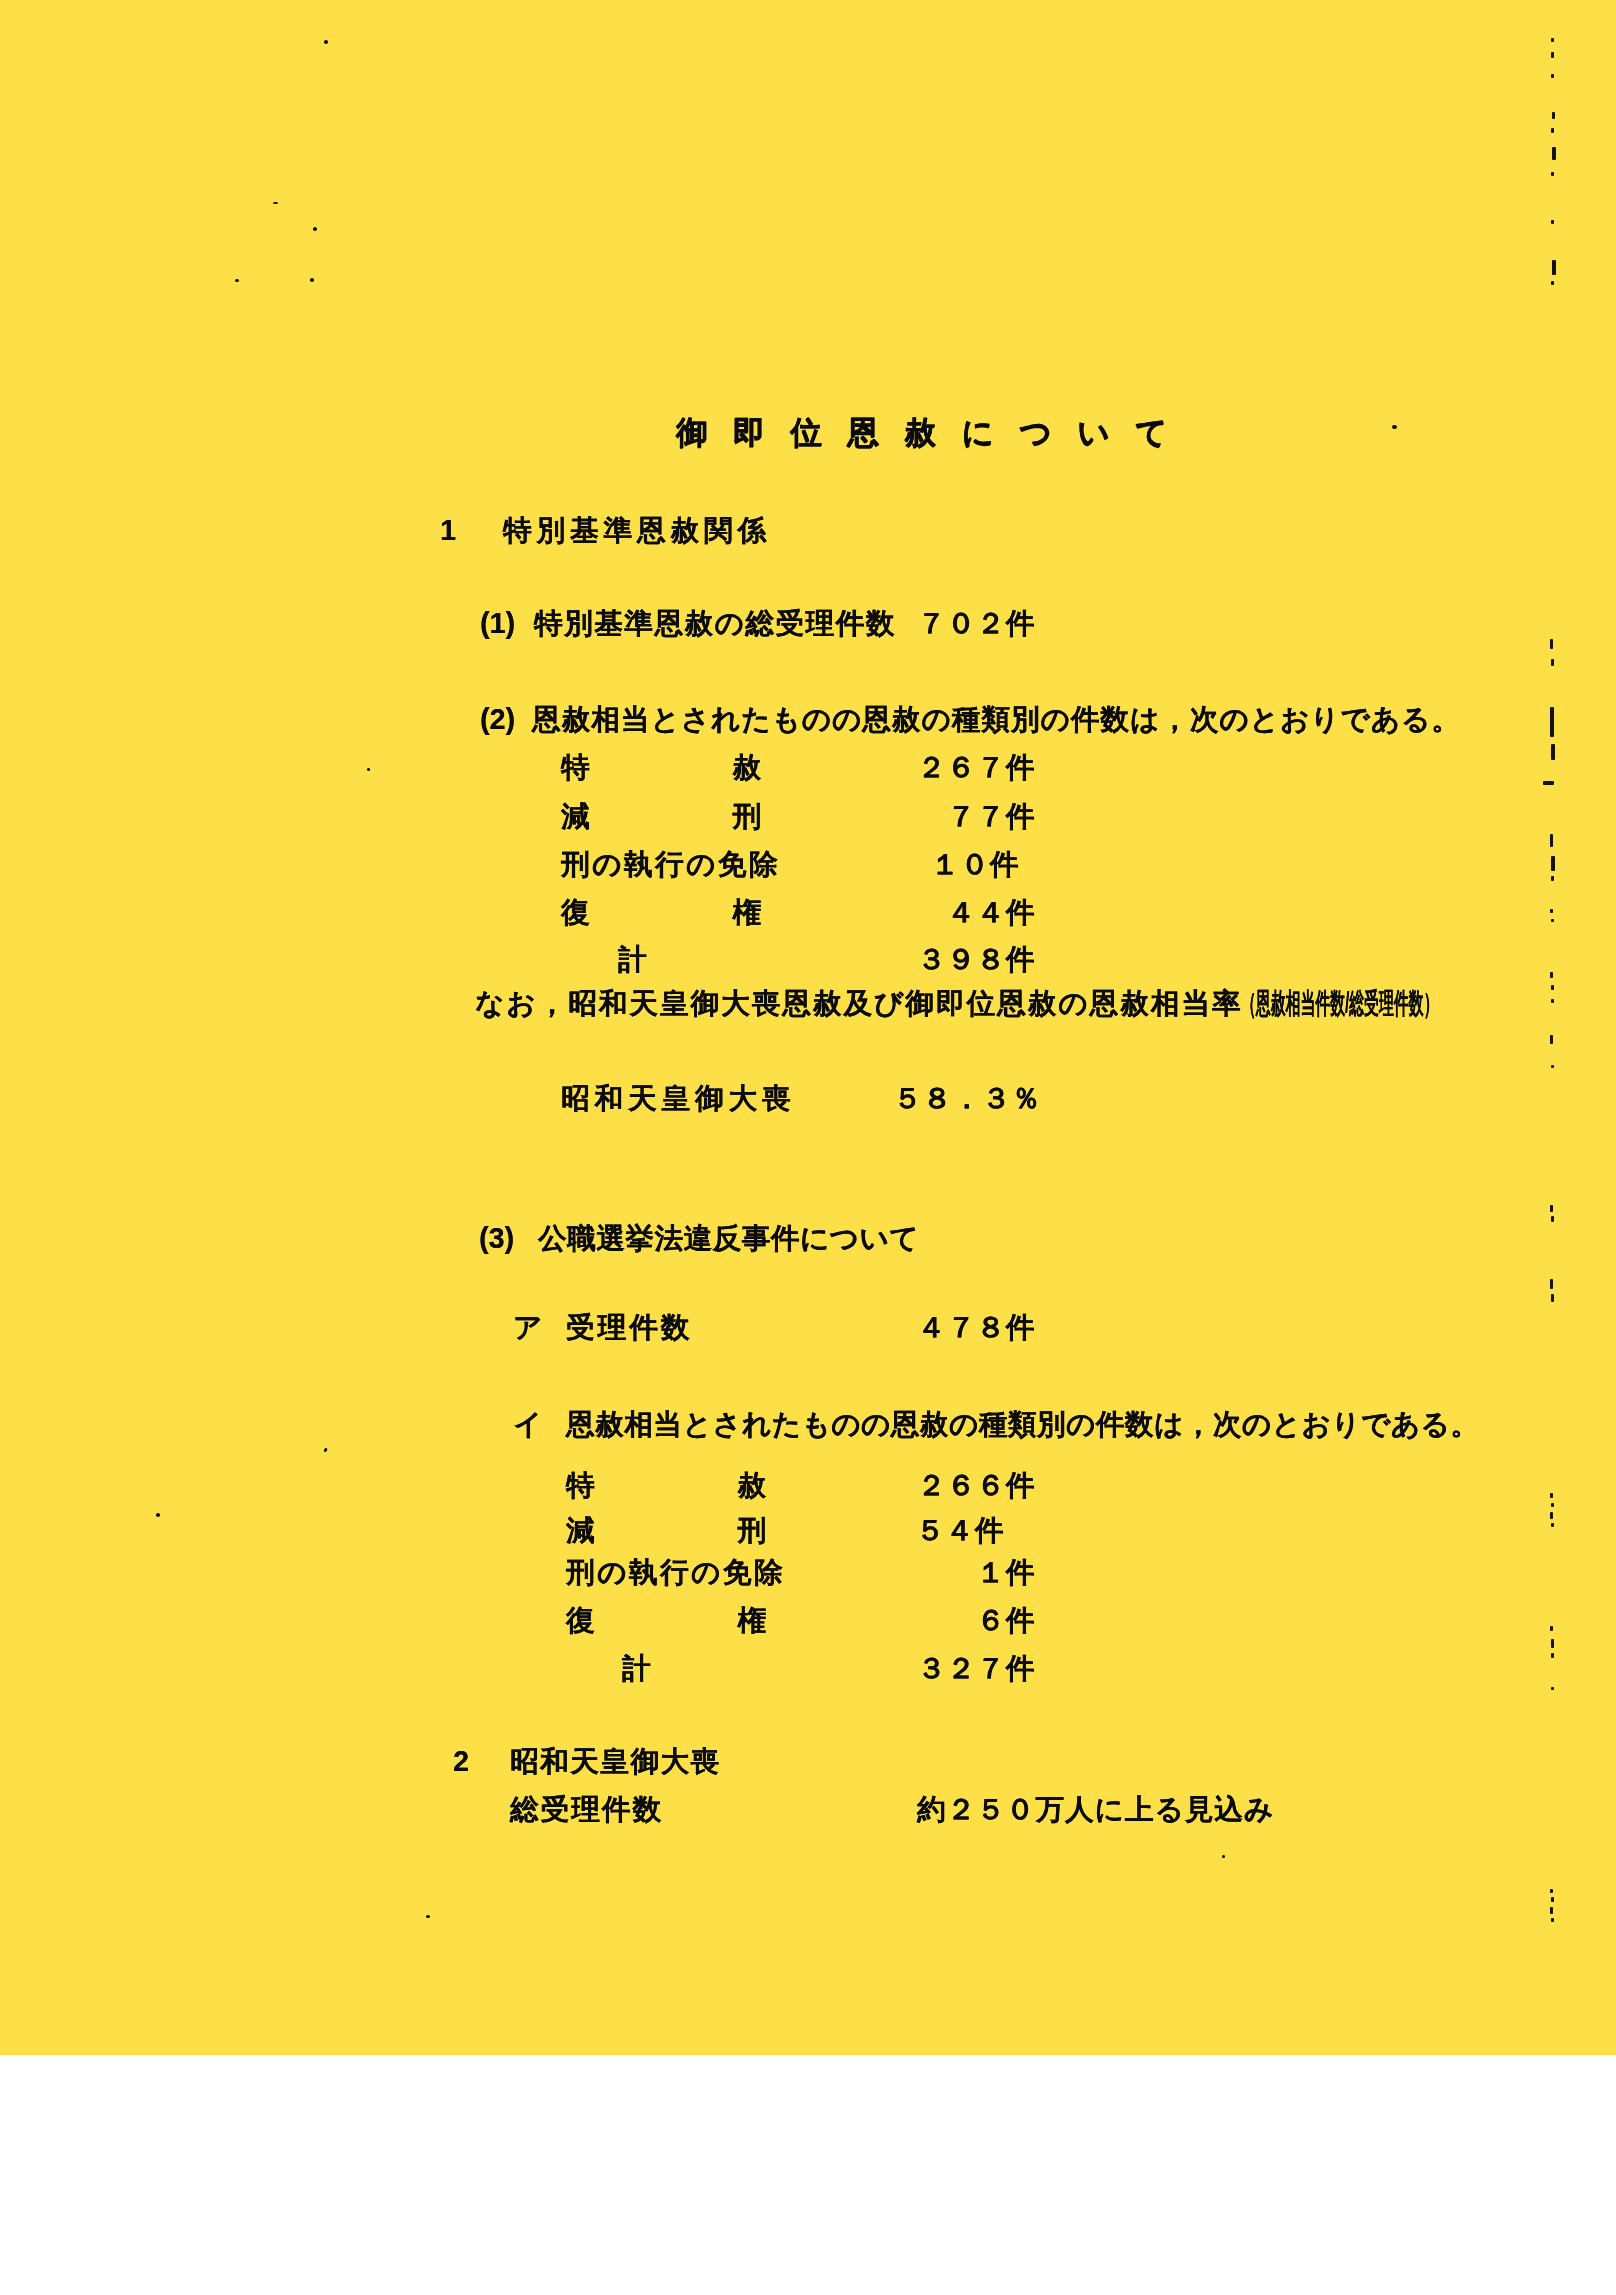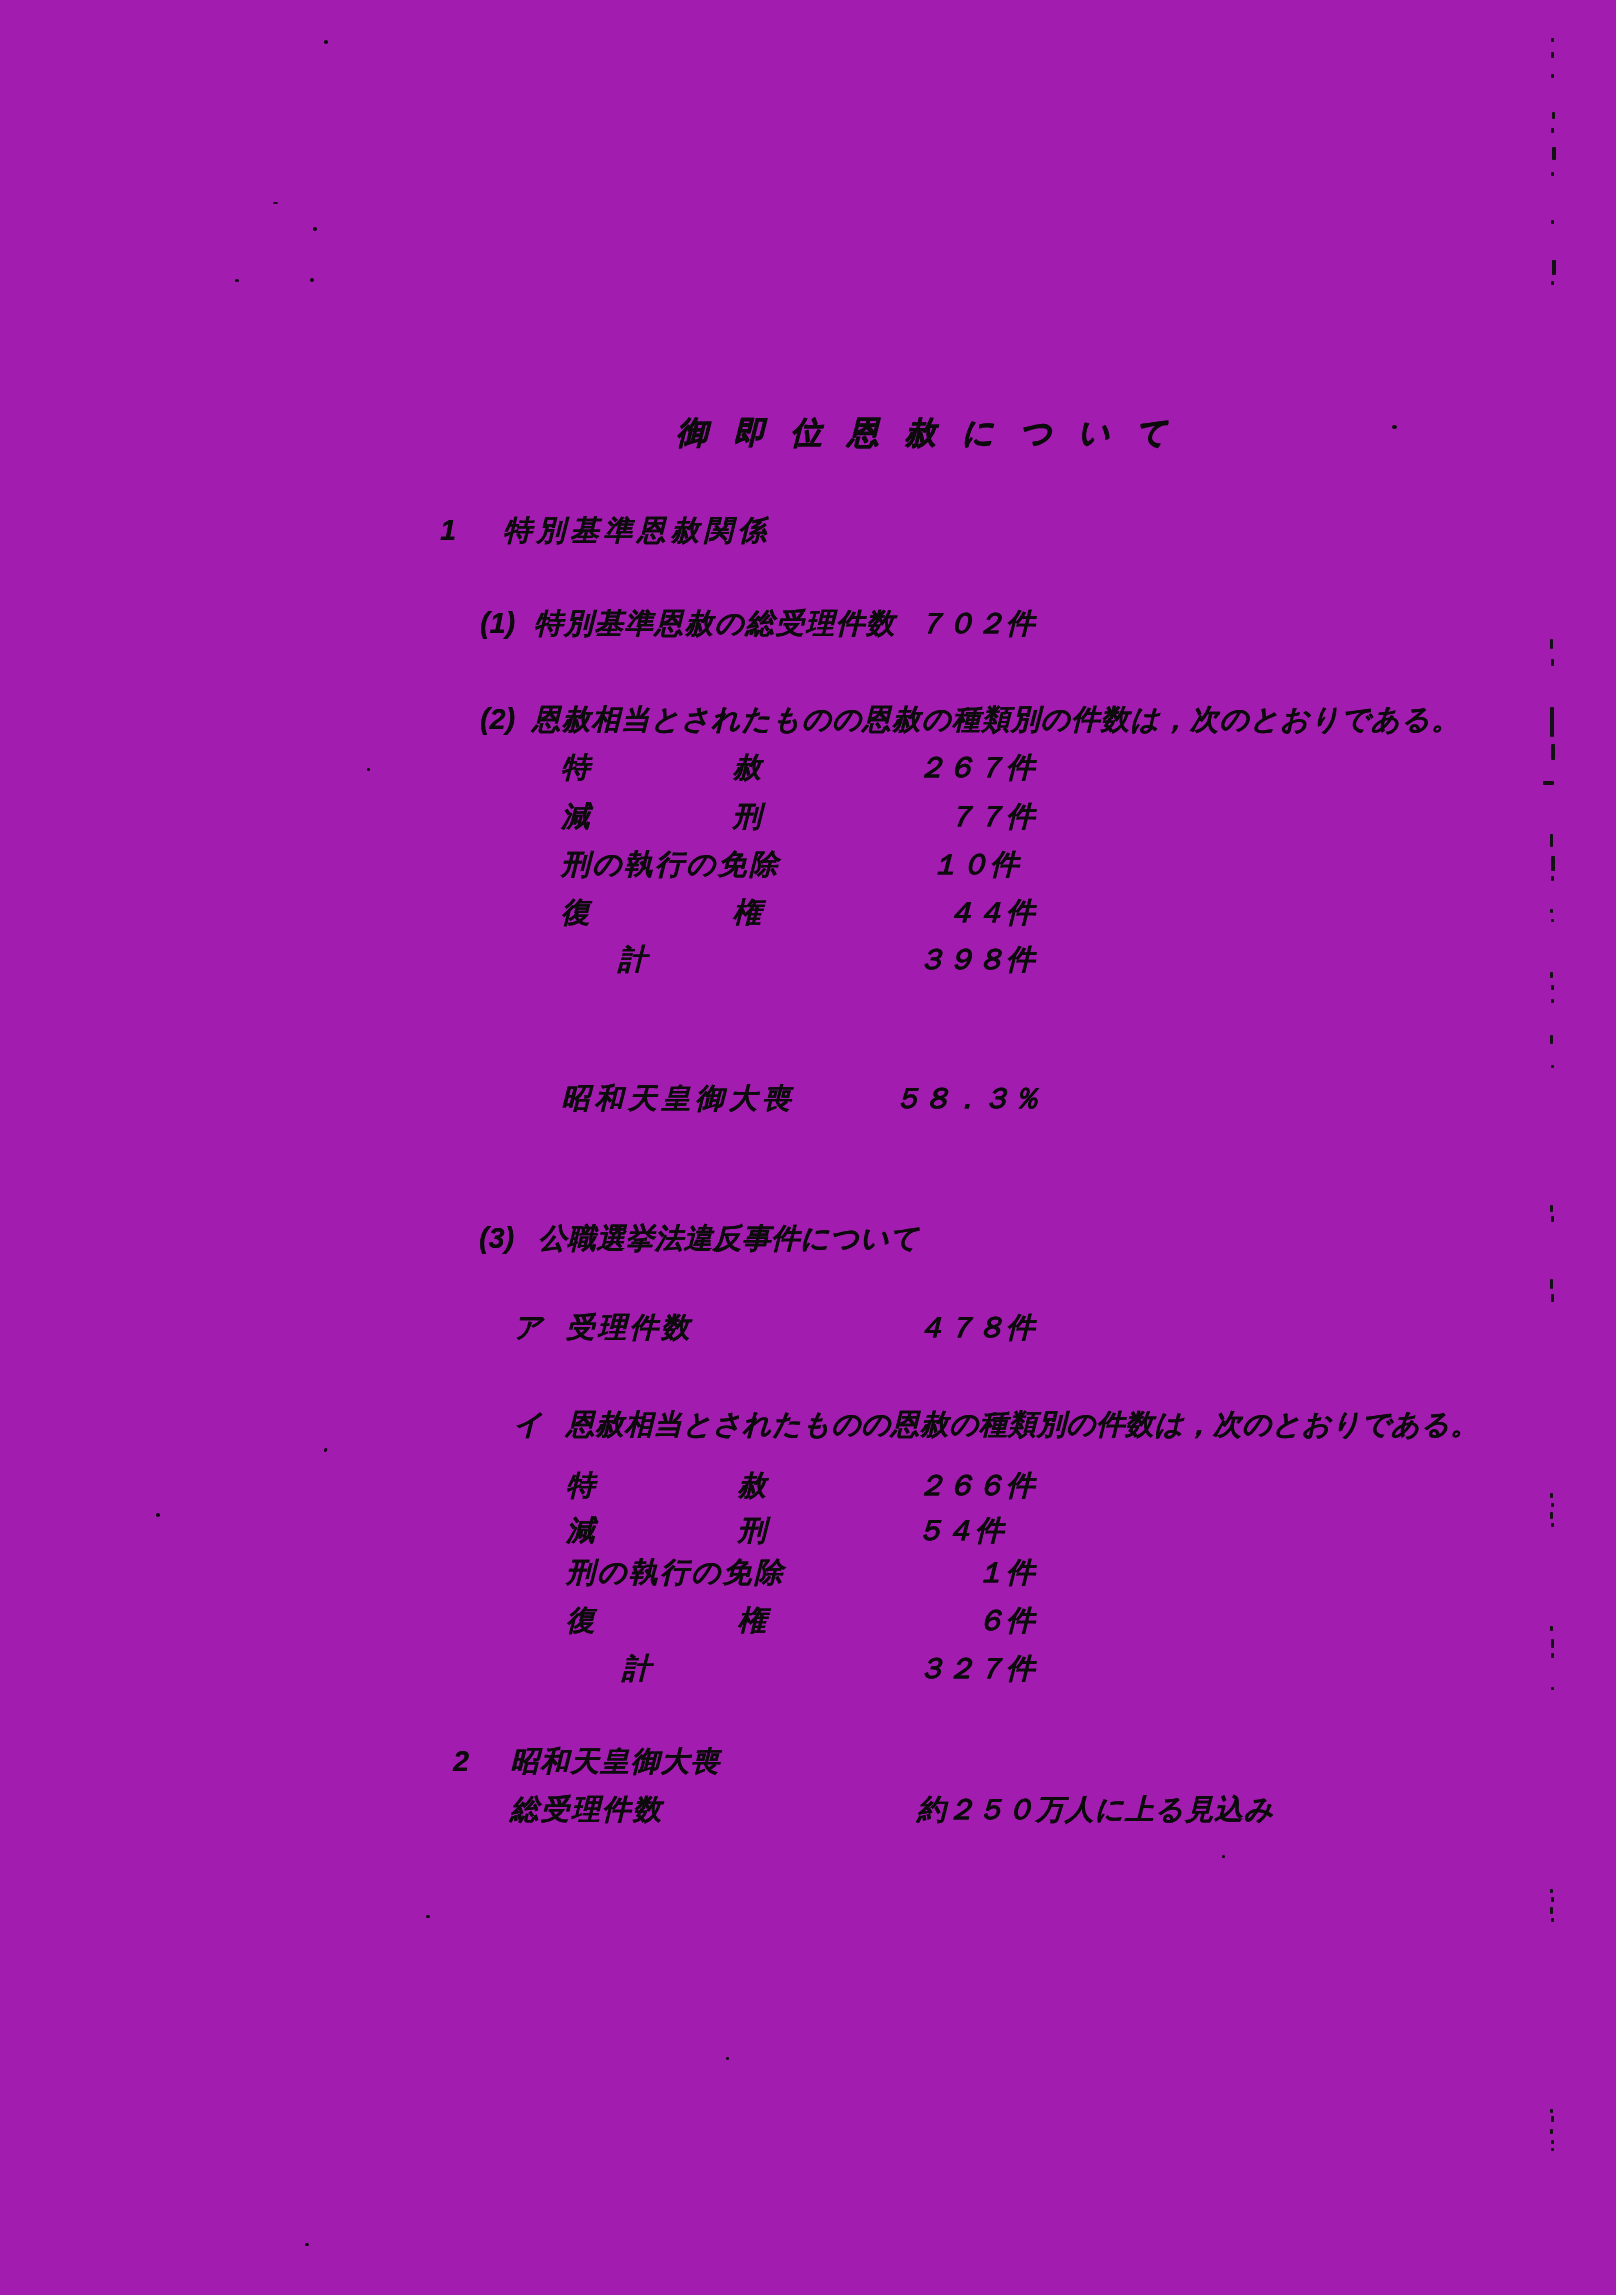--- a/index.html
+++ b/index.html
@@ -1,24 +1,23 @@
 <!DOCTYPE html>
 <html style="font-size:7.9px"><head>
 <meta charset="utf-8">
 <style>
   html,body{margin:0;padding:0;background:#ffffff;}
   .page{
     position:relative;
-    width:1617px;height:2295px;
-    background:#a21caf;
+    width:1617px;height:2055px;
+    background:#fde047;
     overflow:hidden;
     font-family:"Liberation Sans","DejaVu Sans",sans-serif;
     color:#0b0b0b;
     font-weight:700;
-    font-style:italic;
   }
   .row{position:absolute;left:0;top:0;width:100%;height:36px;}
   .t{
     position:absolute;top:0;
     white-space:nowrap;
     font-size:28.6px;line-height:1.1;
     text-shadow:0.3px 0 0 currentColor;
   }
   .title{
     font-size:31.5px;
@@ -82,20 +81,24 @@
   </div>
   <div class="row" style="top:897px">
     <span class="t" style="left:561px">復　　　　　権</span>
     <span class="t ls2" style="left:917px">　４４件</span>
   </div>
   <div class="row" style="top:944px">
     <span class="t" style="left:618px">計</span>
     <span class="t ls2" style="left:917px">３９８件</span>
   </div>
 
+  <div class="row" style="top:988px">
+    <span class="t ls4" style="left:475px">なお，昭和天皇御大喪恩赦及び御即位恩赦の恩赦相当率</span>
+    <span class="t paren" style="left:1241px">（恩赦相当件数/総受理件数）</span>
+  </div>
 
   <div class="row" style="top:1083px">
     <span class="t ls10" style="left:561px">昭和天皇御大喪</span>
     <span class="t ls2" style="left:893px">５８．３％</span>
   </div>
 
   <div class="row" style="top:1223px">
     <span class="t" style="left:479px">(3)</span>
     <span class="t ls1" style="left:538px">公職選挙法違反事件について</span>
   </div>

